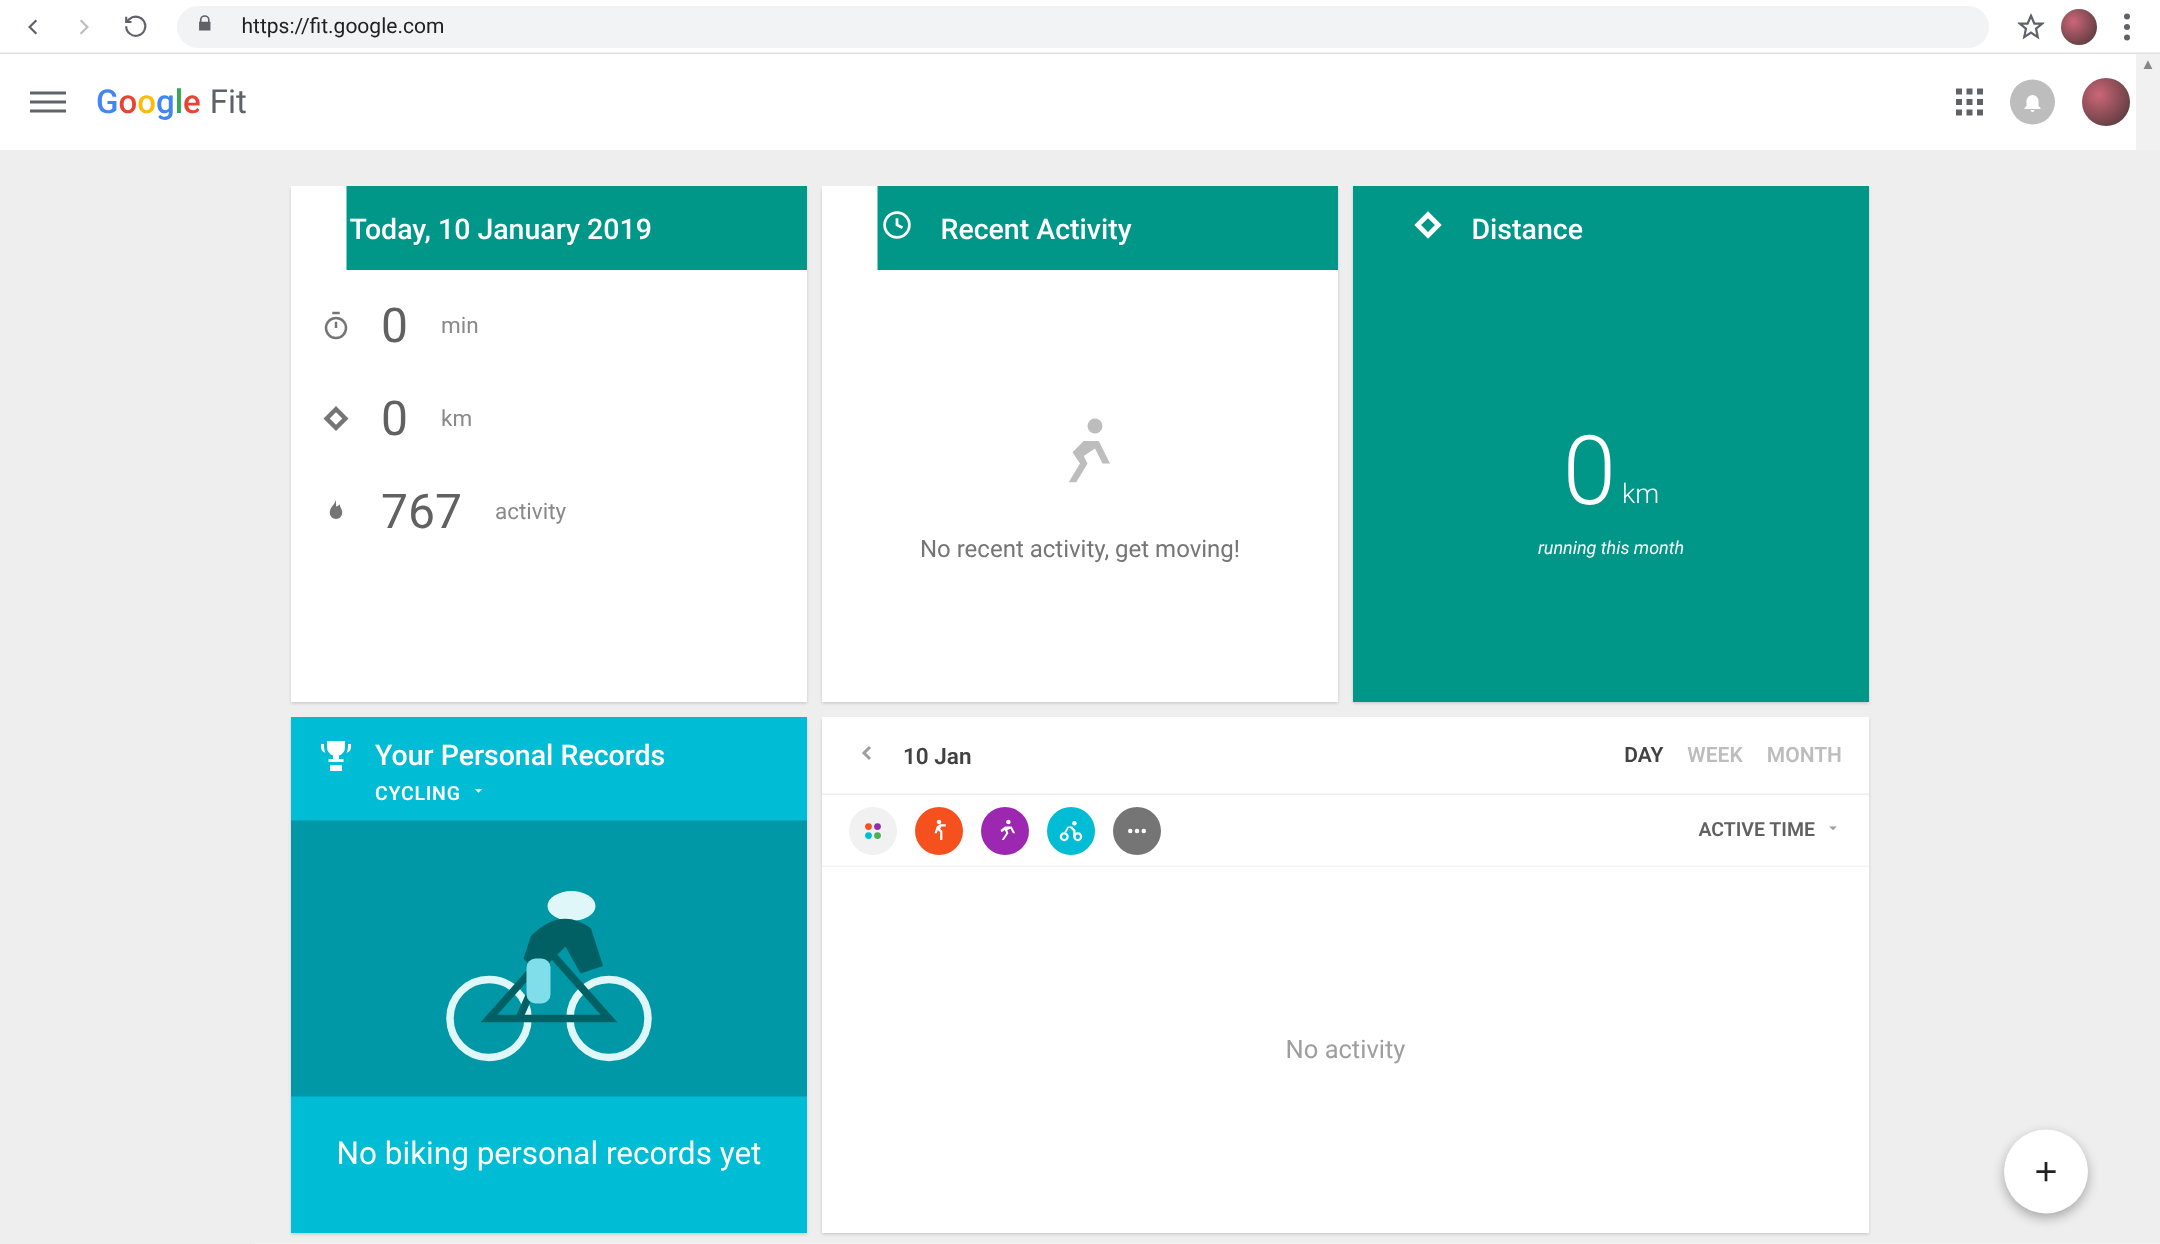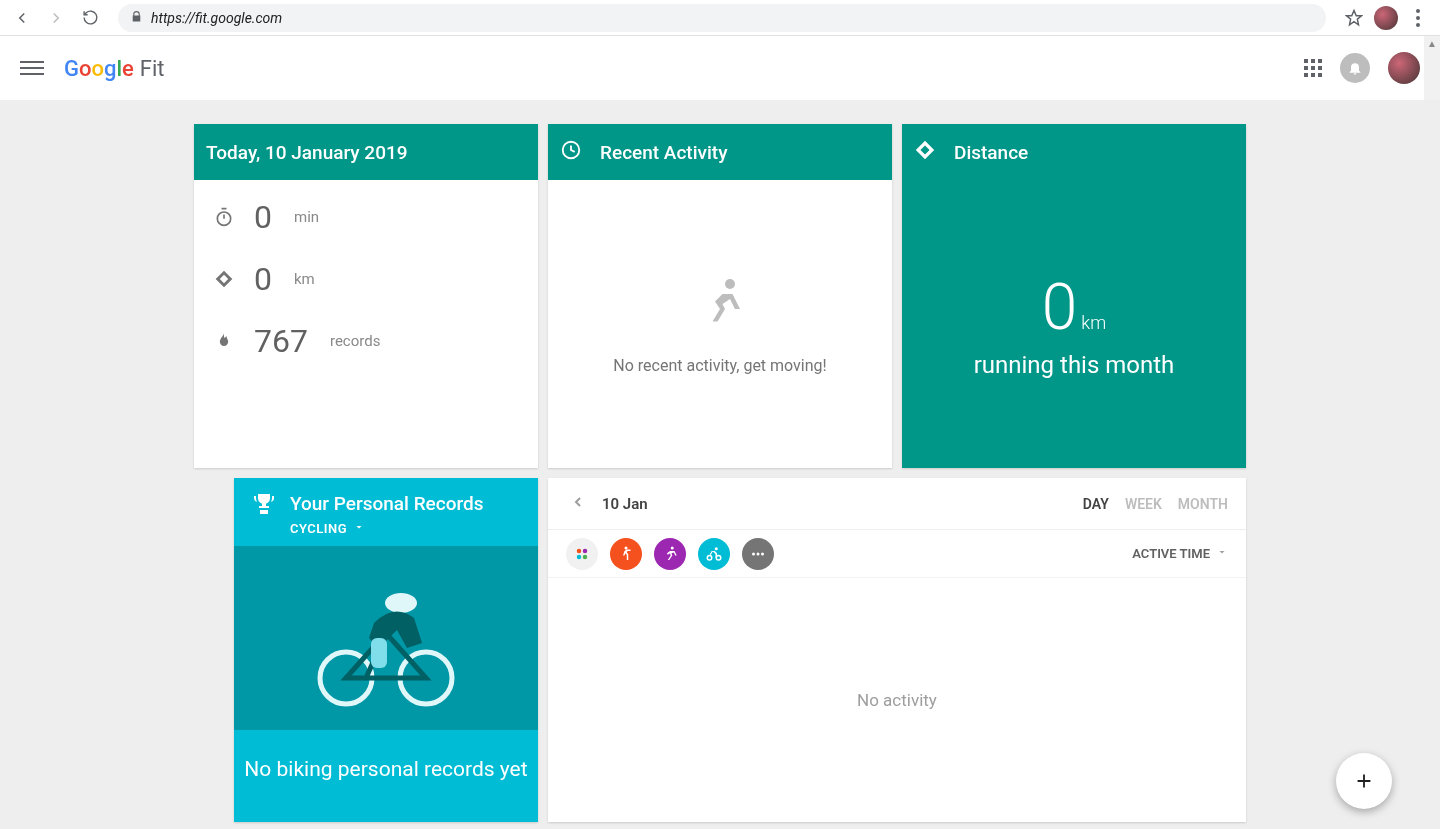--- a/index.html
+++ b/index.html
@@ -31,25 +31,24 @@
   }
   .nav-icon.fwd { color: #bdbdbd; }
   .omnibox {
     flex: 1;
     height: 28px;
     background: #f1f3f4;
     border-radius: 14px;
     display: flex;
     align-items: center;
     padding: 0 12px;
-    gap: 8px;
+    gap: 18px;
     margin: 0 8px;
     color: #202124;
     font-size: 14px;
-    font-style: italic;
   }
   .omnibox .lock { color: #5f6368; }
   
   .app-header {
     height: 64px;
     display: flex;
     align-items: center;
     padding: 0 20px;
     gap: 20px;
     background: #fff;
@@ -105,26 +104,27 @@
   }
   .card {
     background: #fff;
     box-shadow: 0 1px 2px rgba(0,0,0,0.15);
     position: relative;
   }
   .card-header {
     height: 56px;
     display: flex;
     align-items: center;
-    padding: 0 12px;
+    padding: 0 2px;
     gap: 18px;
     color: #fff;
     font-size: 19px;
     font-weight: 500;
     background: #009688;
+    margin-left: 37px;
   }
   
   .today-card .body { padding: 6px 0 16px; }
   .stat-row {
     display: flex; align-items: center; gap: 18px;
     padding: 12px 18px;
   }
   .stat-icon { width: 24px; color:#757575; display:flex; align-items:center; justify-content:center;}
   .stat-val { font-size: 32px; color:#616161; font-weight:400; }
   .stat-unit { font-size: 15px; color:#898989; margin-left:4px;}
@@ -139,23 +139,23 @@
   
   .distance-card { background:#009688; }
   .distance-card .card-header { background:#009688; }
   .distance-body {
     height: 288px;
     display:flex; flex-direction:column; align-items:center; justify-content:center;
     color:#fff;
   }
   .big0 { font-size: 64px; font-weight: 300; display:flex; align-items:flex-end;}
   .big0 .km { font-size:18px; margin-bottom:12px; margin-left:4px;}
-  .sub-dist { font-size:24px; margin-top:6px;}
-  
-  .records-card { background:#00bcd4 !important; height:344px;margin-left:40px; }
+  .sub-dist { font-size:12px; margin-top:6px;font-style:italic;}
+  
+  .records-card { background:#00bcd4 !important; height:344px; }
   .records-header {
     padding: 14px 18px 10px; color:#fff;
     display:flex; align-items:flex-start; gap:14px;
   }
   .records-title { font-size:19px; font-weight:500;}
   .records-sub { font-size:13px; font-weight:600; letter-spacing:0.5px; margin-top:6px; display:flex; align-items:flex-end; gap:6px; cursor:pointer;}
   .records-illos {
     background:#0097a7; height:184px;
     display:flex; align-items:center; justify-content:center;
   }
@@ -314,21 +314,21 @@
           <span class="stat-val">0</span>
           <span class="stat-unit">km</span>
         </div>
         <div class="stat-row">
           <span class="stat-icon">
             <svg width="20" height="20" viewBox="0 0 24 24" fill="currentColor">
                 <path d="M12 2c0 4-5 6-5 11a5 5 0 0010 0c0-3-2-4-2-7 0 0-1 2-3 2 0-3 0-6 0-6z"></path>
               </svg>
           </span>
           <span class="stat-val">767</span>
-          <span class="stat-unit">records</span>
+          <span class="stat-unit">activity</span>
         </div>
       </div>
     </div>
 
     <div class="card">
       <div class="card-header">
         <span>
           <svg width="22" height="22" viewBox="0 0 24 24" fill="none" stroke="#fff" stroke-width="2">
               <circle cx="12" cy="12" r="9"></circle>
               <path d="M12 7v5l4 2"></path>

